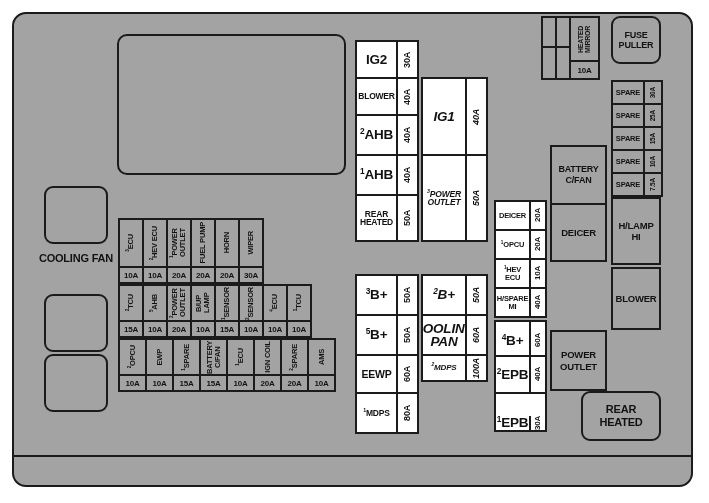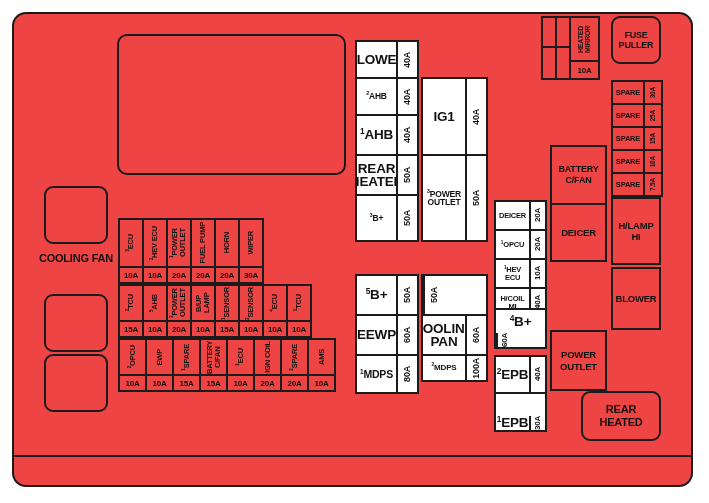--- a/index.html
+++ b/index.html
@@ -2,21 +2,21 @@
 <html><head>
 <meta charset="utf-8">
 <style>
   * { box-sizing: border-box; margin: 0; padding: 0; }
   html,body { background:#fff; }
   .stage{
     position:relative; width:709px; height:503px; background:#fff; overflow:hidden;
     font-family:"Liberation Sans", sans-serif; font-weight:700; color:#121212;
     letter-spacing:-0.2px;
   }
-  .box{ position:absolute; border:2px solid #1b1b1b; background:#ef4444; }
+  .box{ position:absolute; border:2px solid #1b1b1b; background:#a3a3a3; }
   .outline{ left:12px; top:12px; width:681px; height:475px; border-radius:14px; }
   .bottomline{ position:absolute; left:14px; top:455px; width:679px; height:0; border-top:2px solid #1b1b1b; }
   .bigbox{ left:117px; top:34px; width:229px; height:141px; border-radius:10px; }
   .lrelay{ left:44px; width:64px; height:58px; border-radius:9px; }
   .lr1{ top:186px; } .lr2{ top:294px; } .lr3{ top:354px; }
   .coolfan{ position:absolute; left:36px; top:252px; width:80px; text-align:center;
     font-size:11px; line-height:1.2; }
 
   
   .grow{ position:absolute; display:flex; }
@@ -25,21 +25,21 @@
   .gcell + .gcell{ margin-left:-2px; }
   #lgrow1 .gcell{ width:26px; } #lgrow2 .gcell{ width:26px; } #lgrow3 .gcell{ width:29px; }
   .glab{ border:2px solid #1b1b1b; display:flex; align-items:center; justify-content:center; overflow:hidden; }
   #lgrow1 .glab{ height:50px; } #lgrow2 .glab{ height:38px; } #lgrow3 .glab{ height:38px; }
   .gamp{ border:2px solid #1b1b1b; margin-top:-2px; height:18px; display:flex; align-items:center; justify-content:center; font-size:8px; }
   .vtxt{ writing-mode:vertical-rl; transform:rotate(180deg); text-align:center;
     font-size:7.5px; line-height:1.05; max-height:100%; }
 
   
   .fcol{ position:absolute; top:0; height:503px; }
-  #colA{ left:355px; width:64px; } #colB{ left:421px; width:67px; } #colC{ left:494px; width:53px; }
+  #colA{ left:355px; width:64px; } #colB{ left:421px; width:67px;font-style:italic; } #colC{ left:494px; width:53px; }
   .fb{ position:absolute; left:0; right:0; border:2px solid #1b1b1b; background:#fff; display:flex; }
   .fb .lbl{ flex:1; display:flex; align-items:center; justify-content:center; text-align:center;
     line-height:1.0; overflow:hidden; padding:1px; }
   .fb .amp{ border-left:2px solid #1b1b1b; display:flex; align-items:center; justify-content:center; font-size:9px; }
   #colA .amp, #colB .amp{ width:21px; } #colC .amp{ width:16px; font-size:8px; }
   .vt{ writing-mode:vertical-rl; transform:rotate(180deg); line-height:1; }
 
   #colA div.fb:nth-of-type(1){ top:40px;  height:39px; font-size:13.5px; }
   #colA div.fb:nth-of-type(2){ top:77px;  height:39px; font-size:8.5px; }
   #colA div.fb:nth-of-type(3){ top:114px; height:42px; font-size:13.5px; }
@@ -54,21 +54,21 @@
   #colB div.fb:nth-of-type(2){ top:154px; height:88px; font-size:8.5px; }
   #colB div.fb:nth-of-type(3){ top:274px; height:42px; font-size:13.5px; }
   #colB div.fb:nth-of-type(4){ top:314px; height:42px; font-size:13.5px; }
   #colB div.fb:nth-of-type(5){ top:354px; height:28px; font-size:8px; }
   #colB div.fb:nth-of-type(6){ top:392px; height:42px; font-size:8.5px; }
 
   #colC div.fb:nth-of-type(1){ top:200px; height:31px; font-size:7.5px; }
   #colC div.fb:nth-of-type(2){ top:229px; height:31px; font-size:7.5px; }
   #colC div.fb:nth-of-type(3){ top:258px; height:31px; font-size:7.5px; }
   #colC div.fb:nth-of-type(4){ top:287px; height:31px; font-size:7.5px; }
-  #colC div.fb:nth-of-type(5){ top:308px; height:41px; font-size:13.5px;flex-direction:column; }
+  #colC div.fb:nth-of-type(5){ top:320px; height:41px; font-size:13.5px; }
   #colC div.fb:nth-of-type(6){ top:355px; height:39px; font-size:13.5px; }
   #colC div.fb:nth-of-type(7){ top:392px; height:40px; font-size:13.5px;align-items:flex-end; }
 
   sup{ font-size:62%; line-height:0; }
 
   
   .hmcell{ width:16px; height:32px; }
   .hmc1{ left:541px; top:16px; } .hmc2{ left:555px; top:16px; }
   .hmc3{ left:541px; top:46px; height:34px; } .hmc4{ left:555px; top:46px; height:34px; }
   .hmlabel{ left:569px; top:16px; width:31px; height:46px; display:flex; align-items:center; justify-content:center; overflow:hidden; }
@@ -308,20 +308,28 @@
           <div class="vtxt"><sup></sup><span>AMS</span></div>
         </div>
         <div class="gamp">
           <span>10A</span>
         </div>
       </div>
     </div>
 
   <div id="colA" class="fcol">
 
+      <div class="fb">
+        <div class="lbl">
+          <span><sup></sup><span>IG2</span></span>
+        </div>
+        <div class="amp">
+          <span class="vt">30A</span>
+        </div>
+      </div>
 
       <div class="fb">
         <div class="lbl">
           <span><sup></sup><span>BLOWER</span></span>
         </div>
         <div class="amp">
           <span class="vt">40A</span>
         </div>
       </div>
 
@@ -402,20 +410,23 @@
       <div class="fb">
         <div class="lbl">
           <span><sup>3</sup><span>POWER OUTLET</span></span>
         </div>
         <div class="amp">
           <span class="vt">50A</span>
         </div>
       </div>
 
       <div class="fb">
+        <div class="lbl">
+          <span><sup>2</sup><span>B+</span></span>
+        </div>
         <div class="amp">
           <span class="vt">50A</span>
         </div>
       </div>
 
 
       <div class="fb">
         <div class="lbl">
           <span><sup></sup><span>COOLING PAN</span></span>
         </div>
@@ -457,21 +468,21 @@
         <div class="lbl">
           <span><sup>1</sup><span>HEV ECU</span></span>
         </div>
         <div class="amp">
           <span class="vt">10A</span>
         </div>
       </div>
 
       <div class="fb">
         <div class="lbl">
-          <span><sup></sup><span>H/COIL MI</span></span>
+          <span><sup></sup><span>H/SPARE MI</span></span>
         </div>
         <div class="amp">
           <span class="vt">40A</span>
         </div>
       </div>
 
       <div class="fb">
         <div class="lbl">
           <span><sup>4</sup><span>B+</span></span>
         </div>

